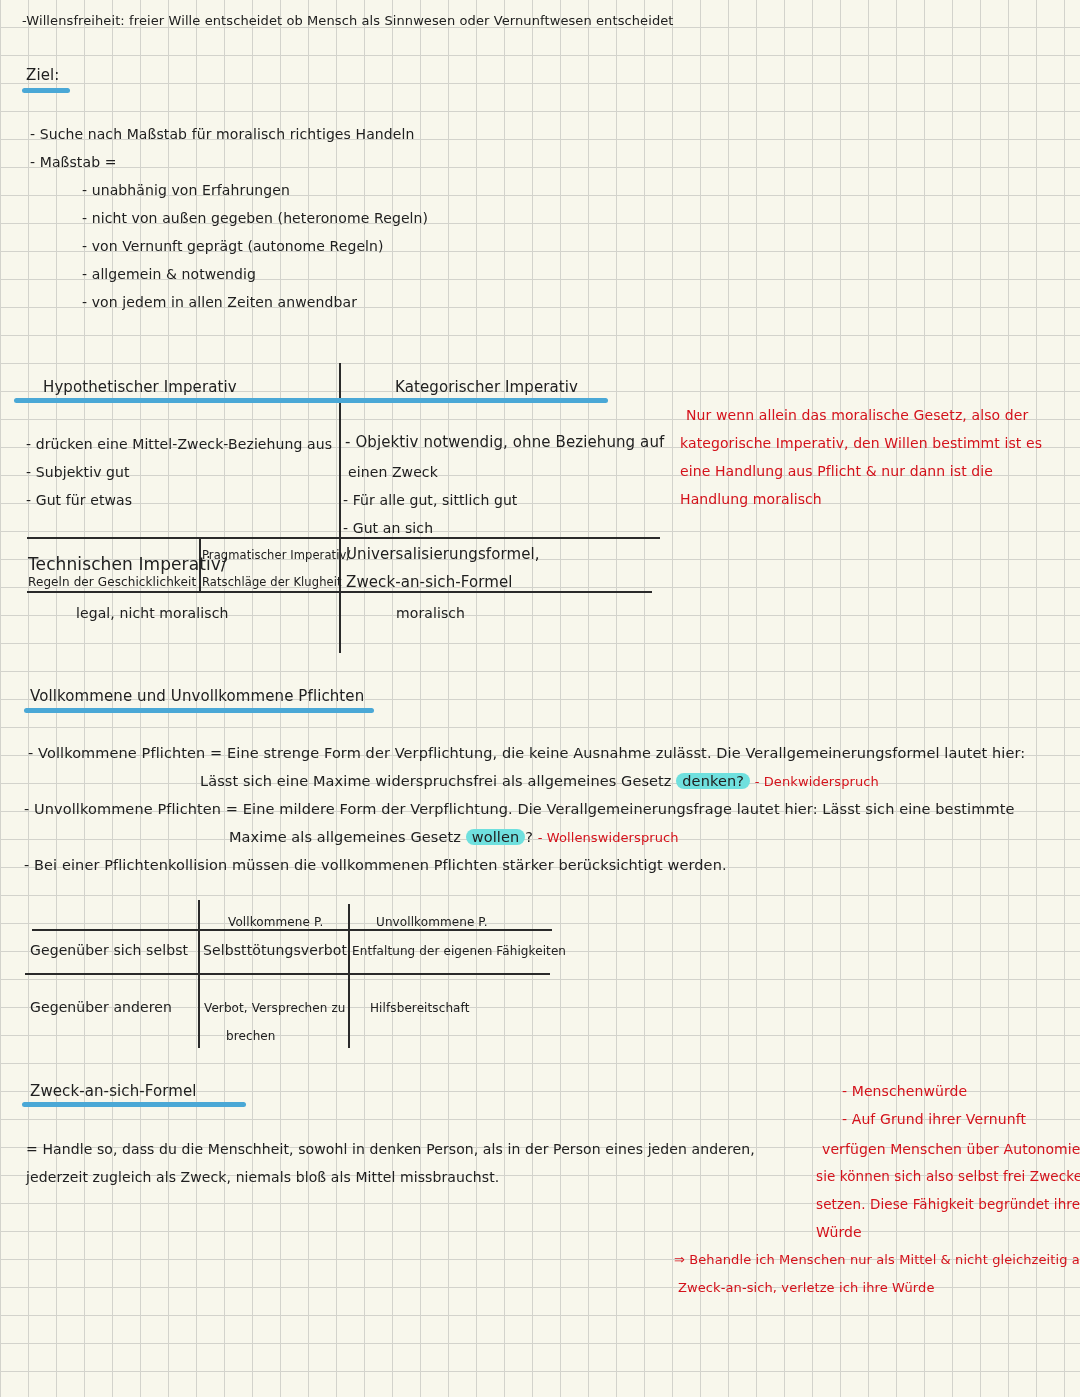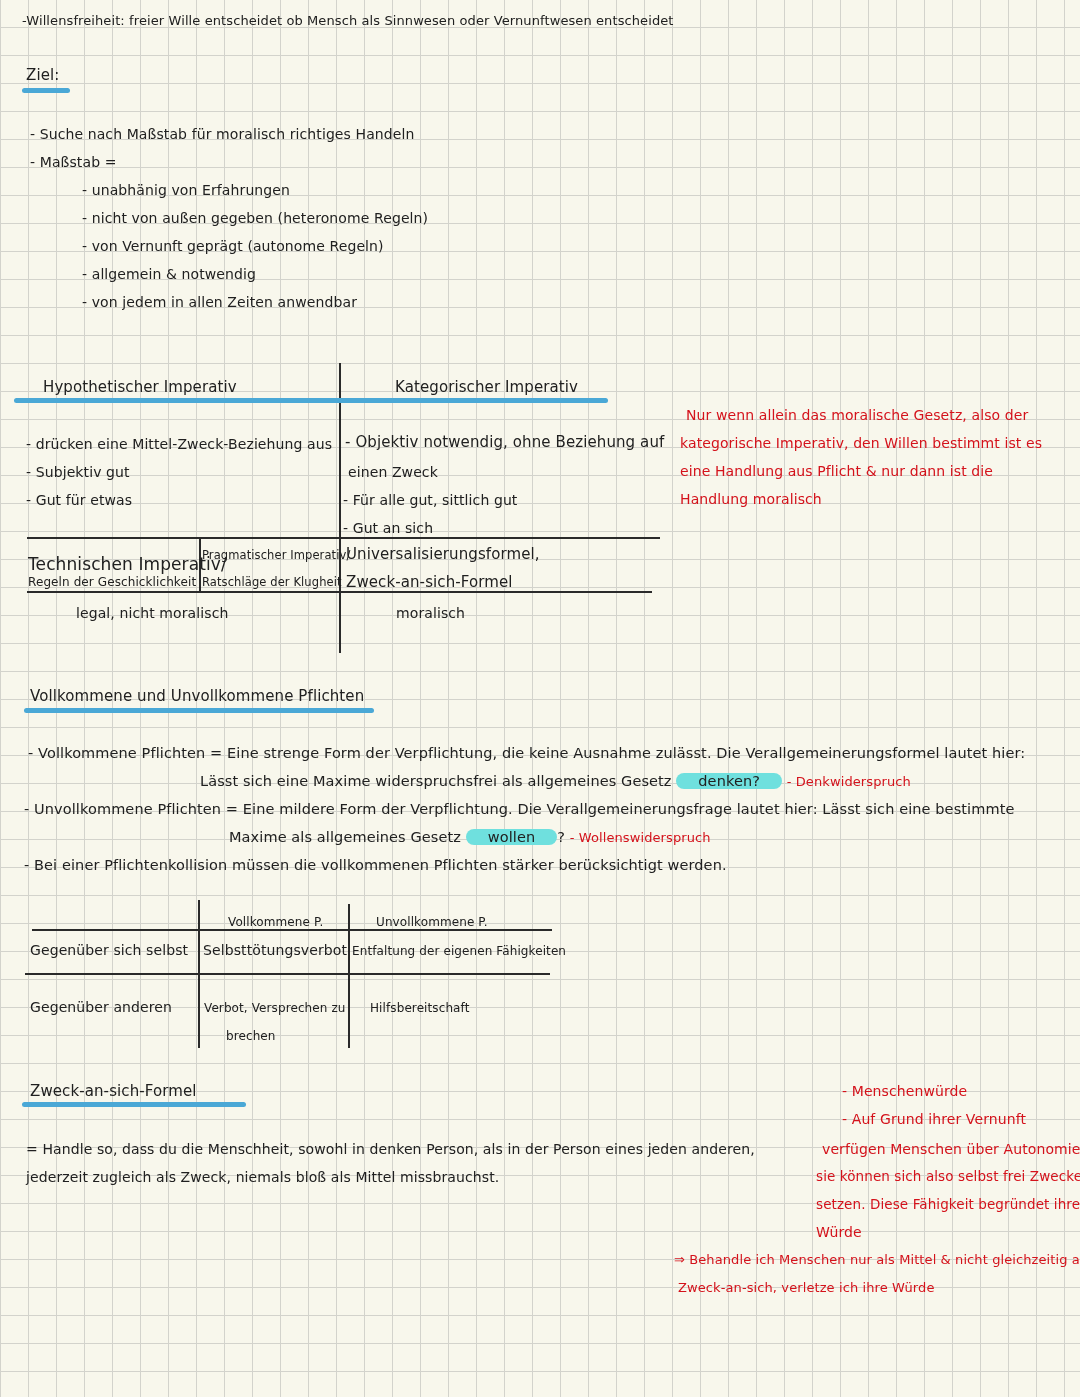--- a/index.html
+++ b/index.html
@@ -43,21 +43,21 @@
       background: #2a2a2a;
     }
     .vline {
       position: absolute;
       width: 2px;
       background: #2a2a2a;
     }
     .hl {
       background: #6fe0de;
       border-radius: 10px;
-      padding: 0 22px;
+      padding: 0 6px;
     }
   </style>
 </head>
 <body>
 
 <div class="t" style="left:22px; top:12px; font-size:13px;">-Willensfreiheit: freier Wille entscheidet ob Mensch als Sinnwesen oder Vernunftwesen entscheidet</div>
 
 <div class="t heading" style="left:26px; top:66px;">Ziel:</div>
 <div class="uline" style="left:22px; top:88px; width:48px;"></div>
 

